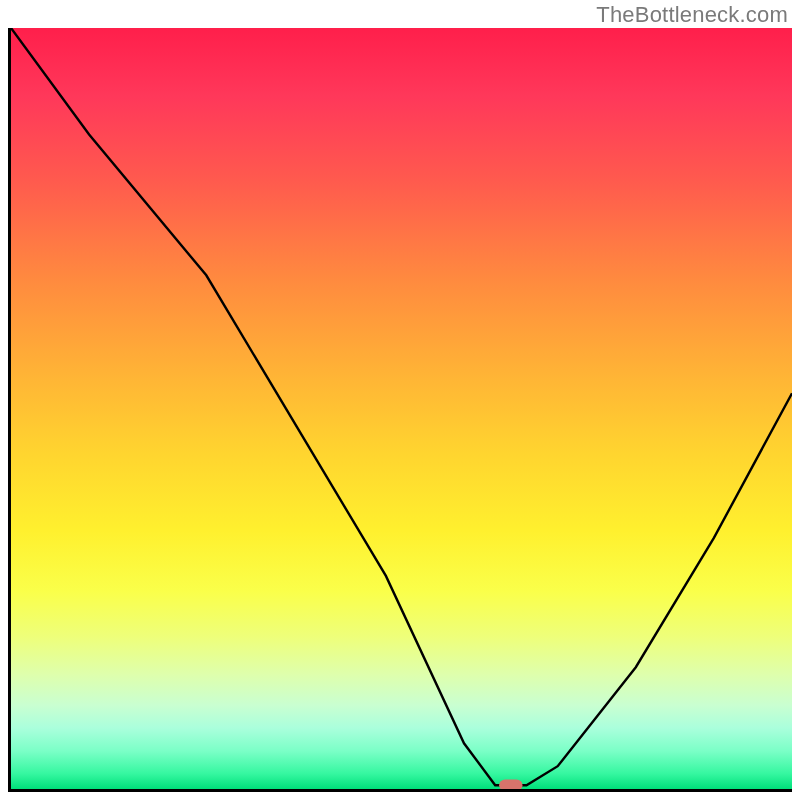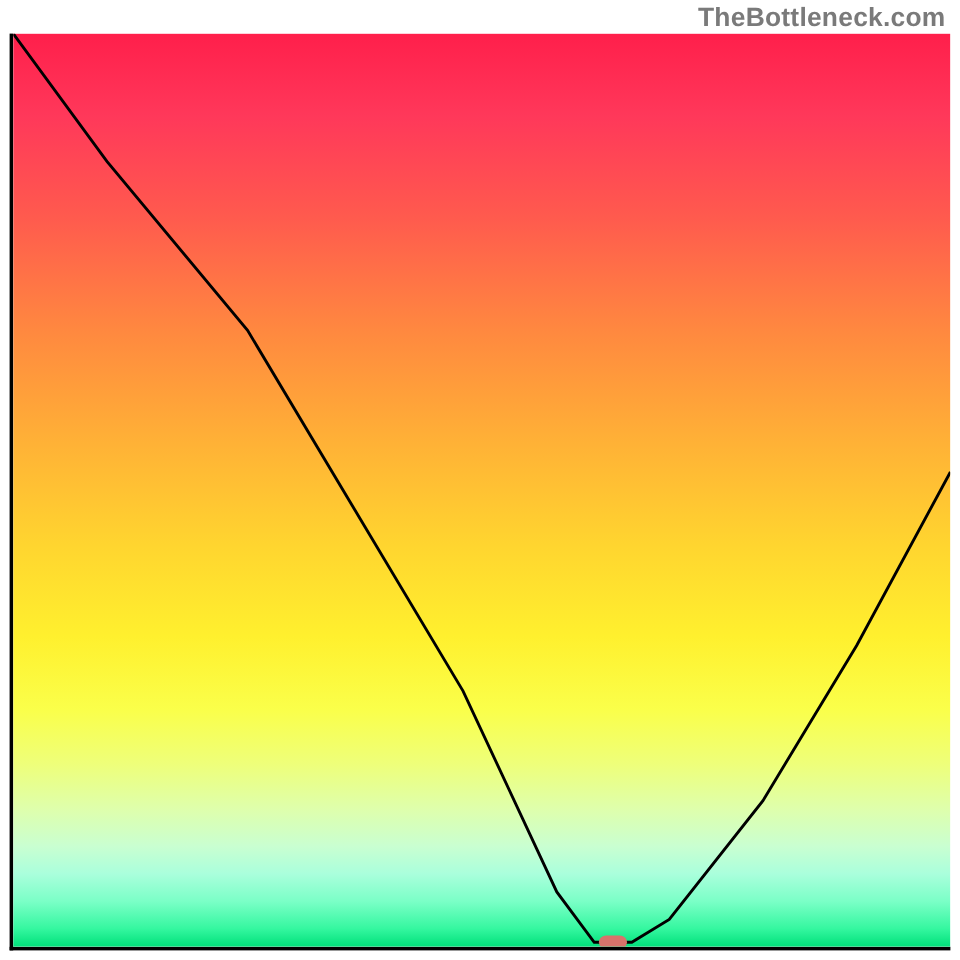--- a/index.html
+++ b/index.html
@@ -8,21 +8,21 @@
     width: 800px;
     height: 800px;
     font-family: Arial, Helvetica, sans-serif;
     background: #ffffff;
   }
   .watermark {
     position: absolute;
     top: 2px;
     right: 12px;
     font-size: 22px;
-    font-weight: bold;
+    font-weight: normal;
     color: #7a7a7a;
     letter-spacing: 0.2px;
     user-select: none;
   }
   .plot-area {
     position: absolute;
     left: 8px;
     top: 28px;
     width: 784px;
     height: 764px;

